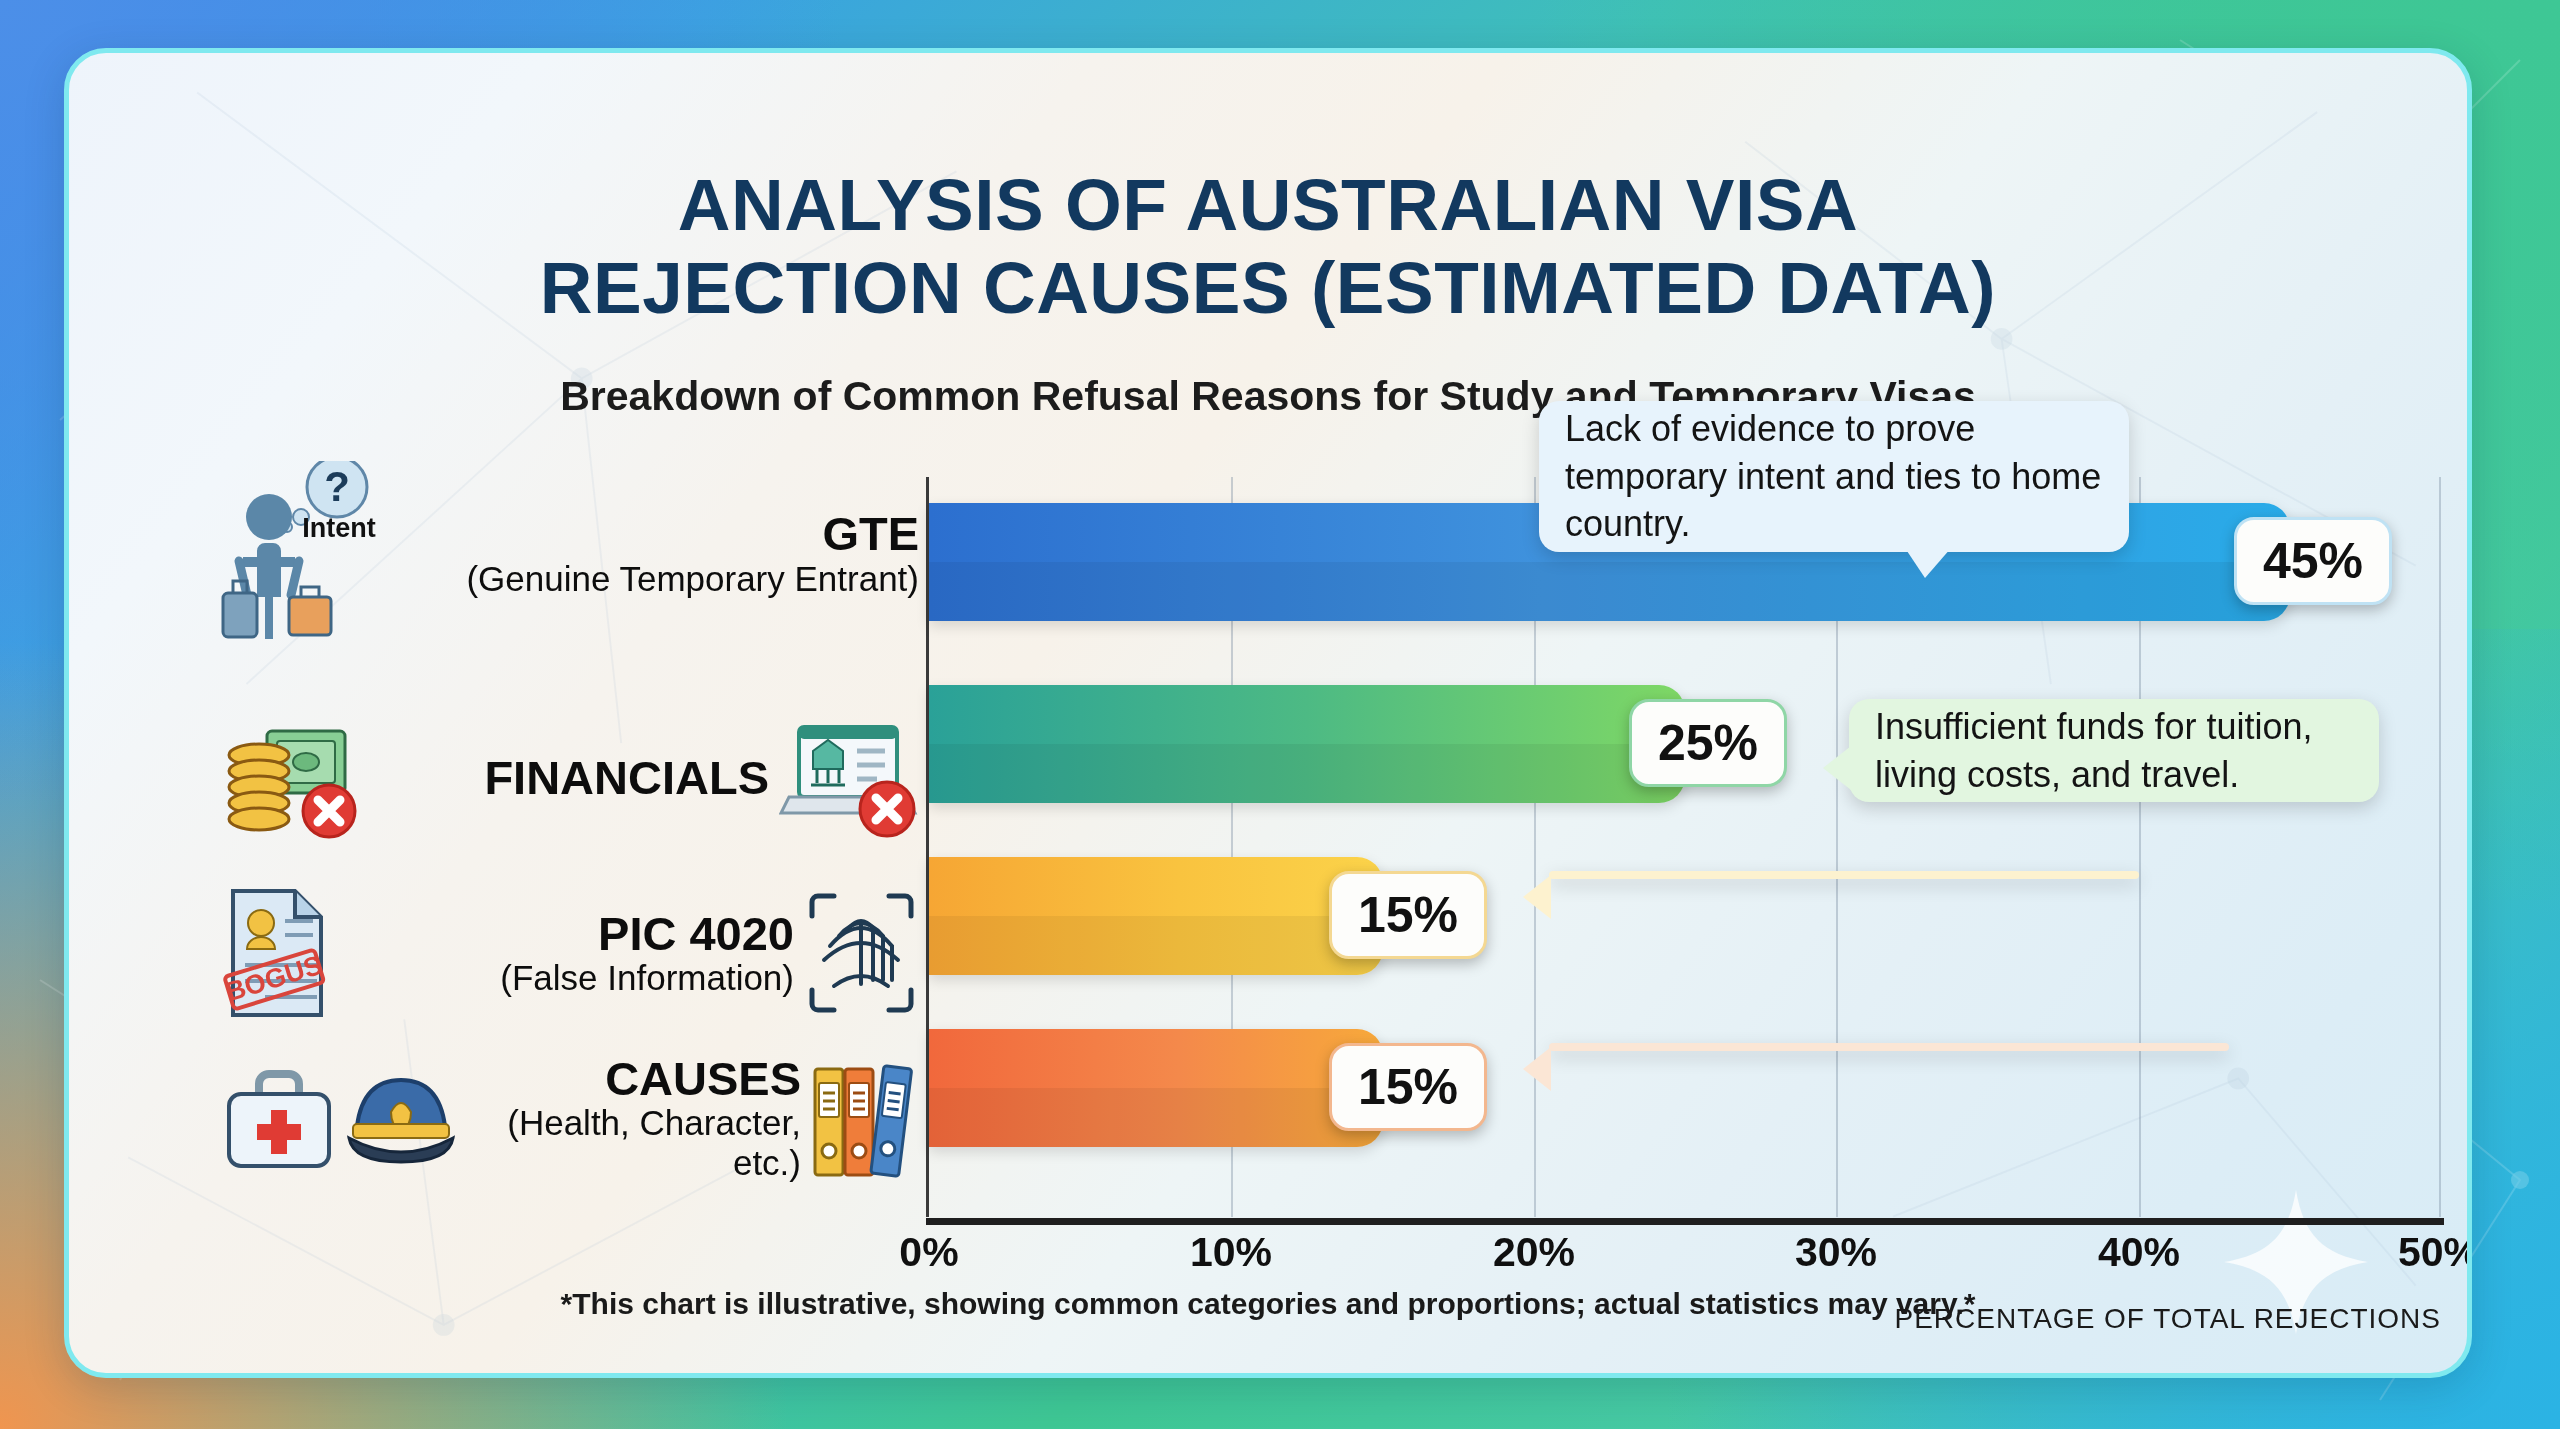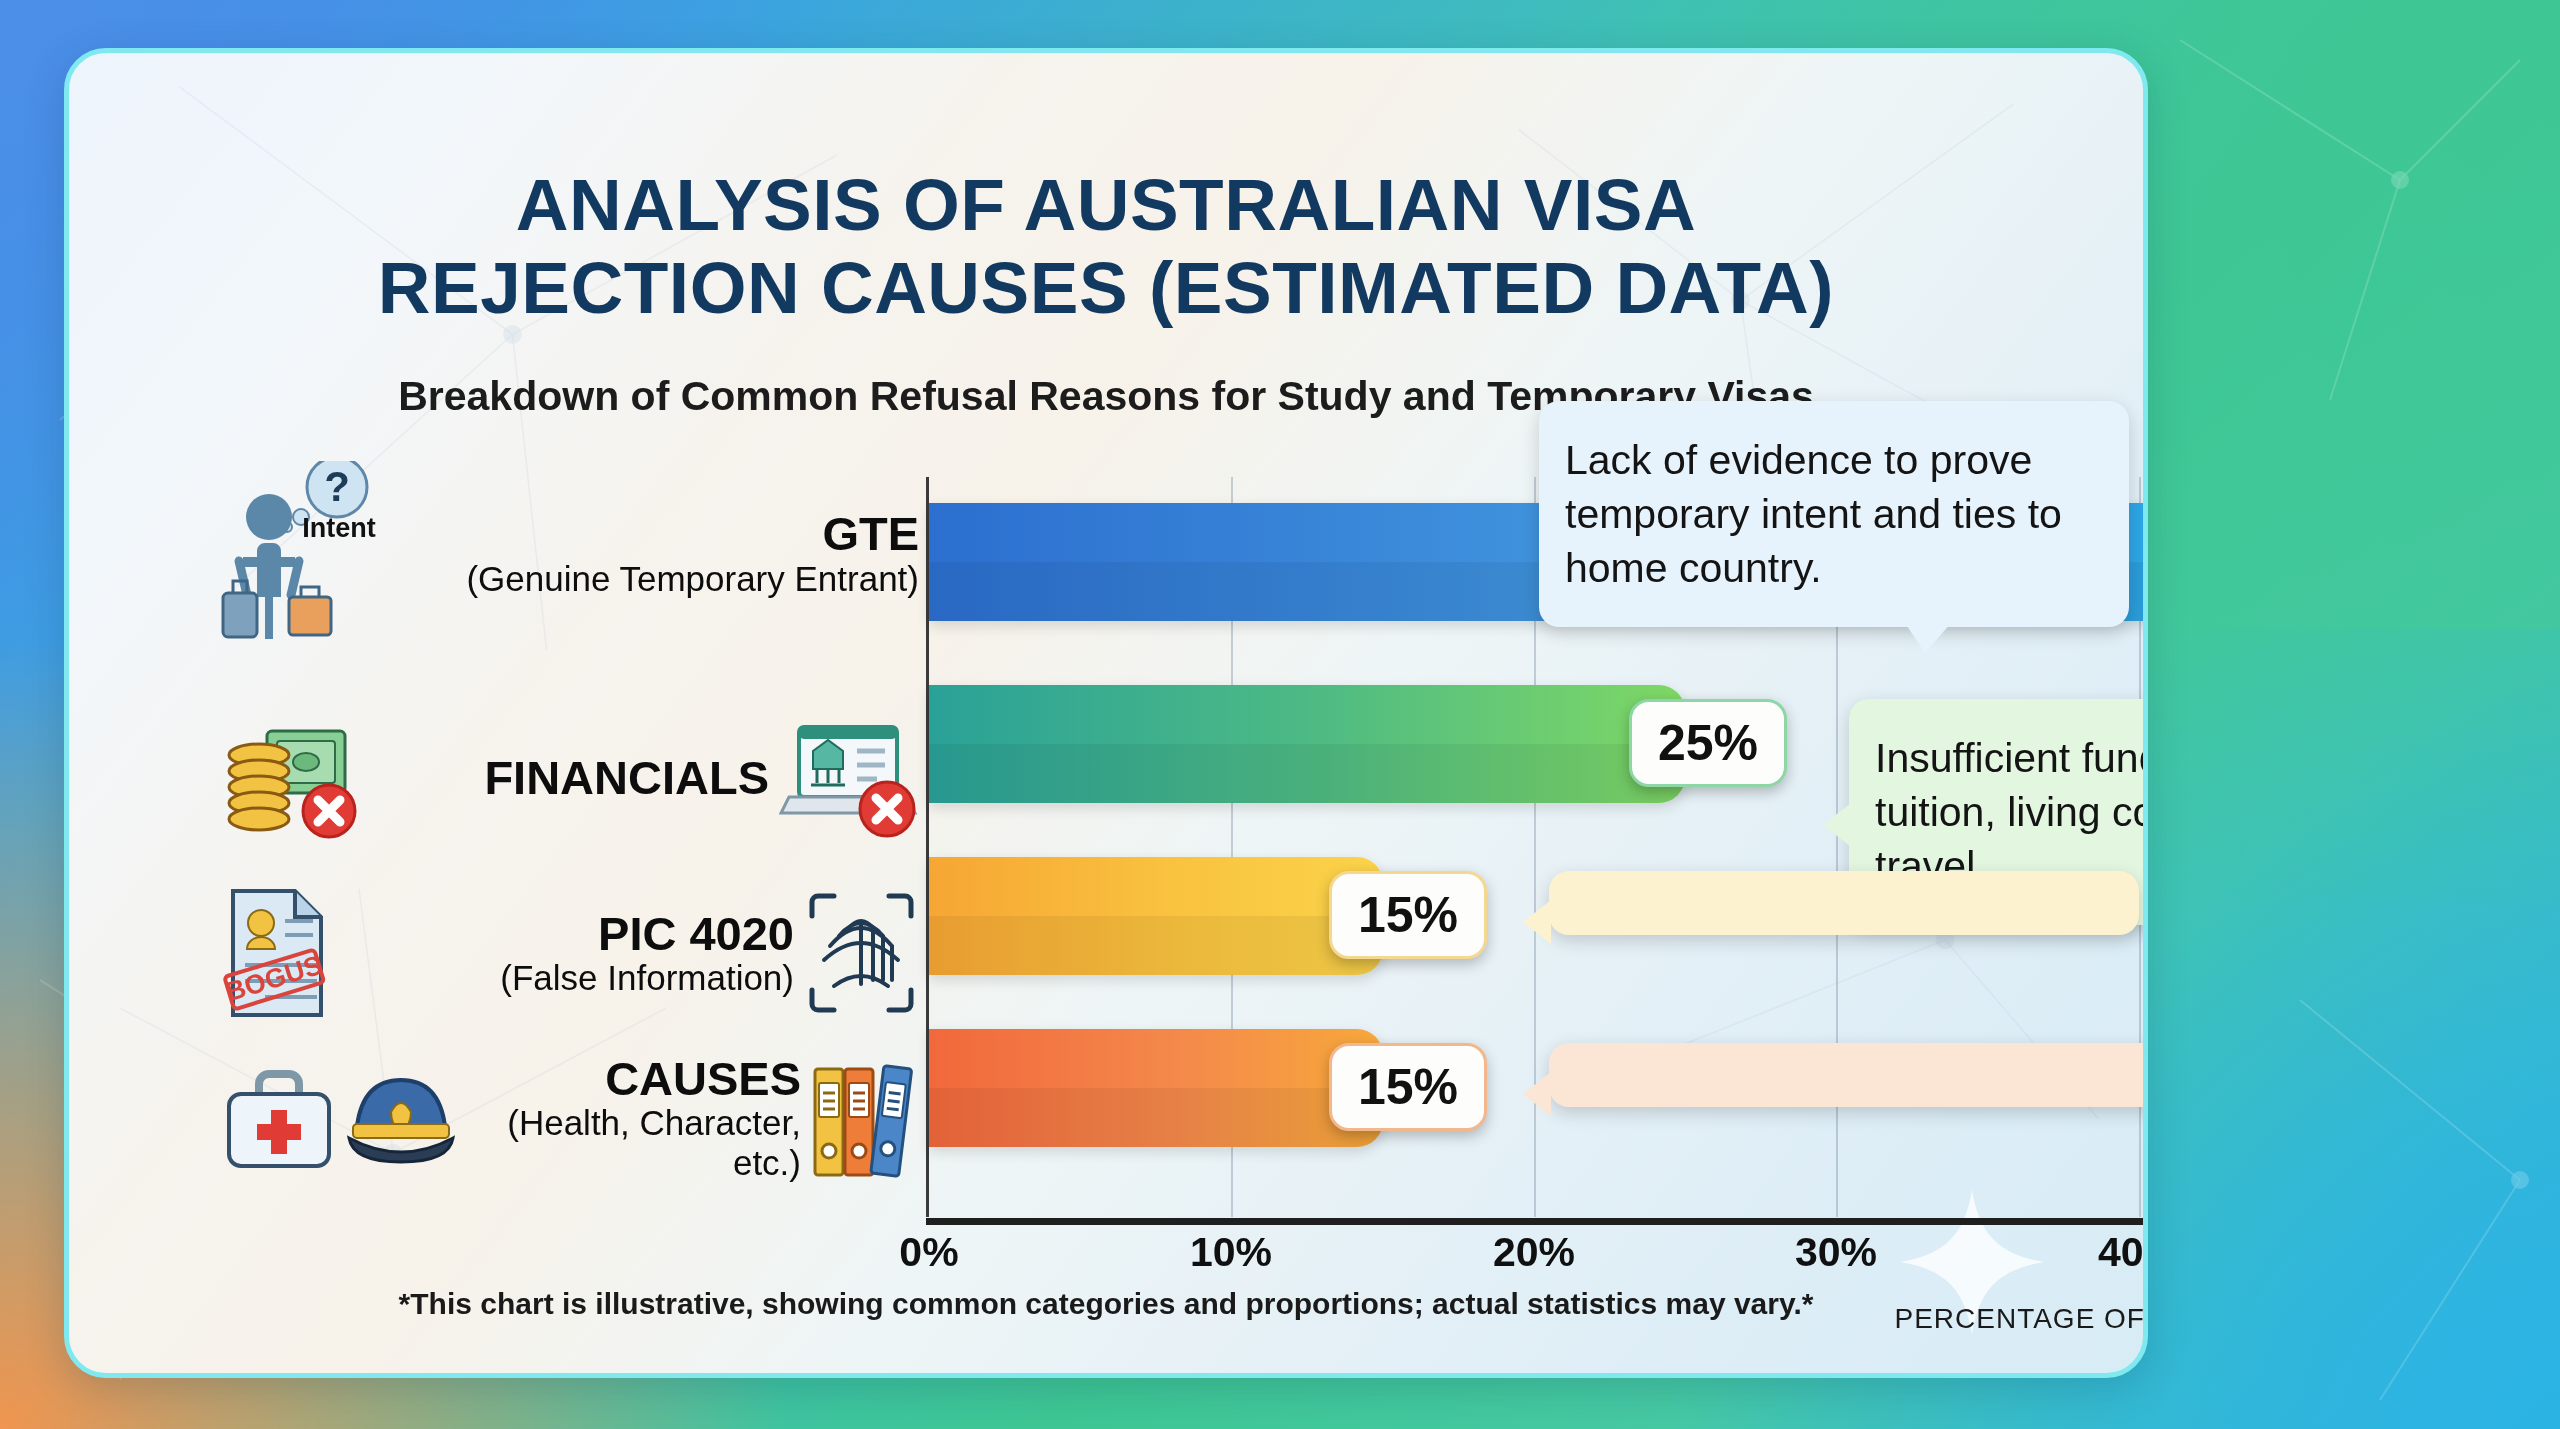--- a/index.html
+++ b/index.html
@@ -29,21 +29,21 @@
            background:radial-gradient(circle at 0% 100%, #f0954f 0%, rgba(240,149,79,0) 68%); }
   .bg-br { right:0; bottom:0; width:1000px; height:800px;
            background:radial-gradient(circle at 100% 100%, #2bb3e4 0%, rgba(43,179,228,0) 70%); }
 
   .bg-net { position:absolute; inset:0; opacity:.30; }
 
   
   .card {
     position:absolute;
     left:64px; top:48px;
-    width:2084px; height:1330px;
+    width:2408px; height:1330px;
     border-radius:42px;
     border:5px solid #7fe9ef;
     background:
       linear-gradient(128deg,
         #eef4fb 0%,
         #f2f7fb 14%,
         #f6f3ee 30%,
         #f7f2ea 42%,
         #eef5f6 58%,
         #e4f0f6 74%,
@@ -110,23 +110,23 @@
     height:88px; padding:0 26px;
     background:#fdfdfb;
     border-radius:20px;
     font-size:50px; font-weight:bold; color:#111;
     box-shadow:0 5px 14px rgba(0,0,0,.25);
   }
 
   
   .callout {
     position:absolute;
-    padding:32px 26px;
+    padding:4px 26px;
     border-radius:20px;
-    font-size:41px; line-height:1.32; color:#141414;
+    font-size:36px; line-height:1.32; color:#141414;
     box-shadow:0 6px 18px rgba(0,0,0,.17);
   }
   .callout .tail { position:absolute; width:0; height:0; }
   .tail-down {
     bottom:-26px; left:62%;
     border-left:20px solid transparent;
     border-right:26px solid transparent;
     border-top:30px solid var(--c);
   }
   .tail-left {

